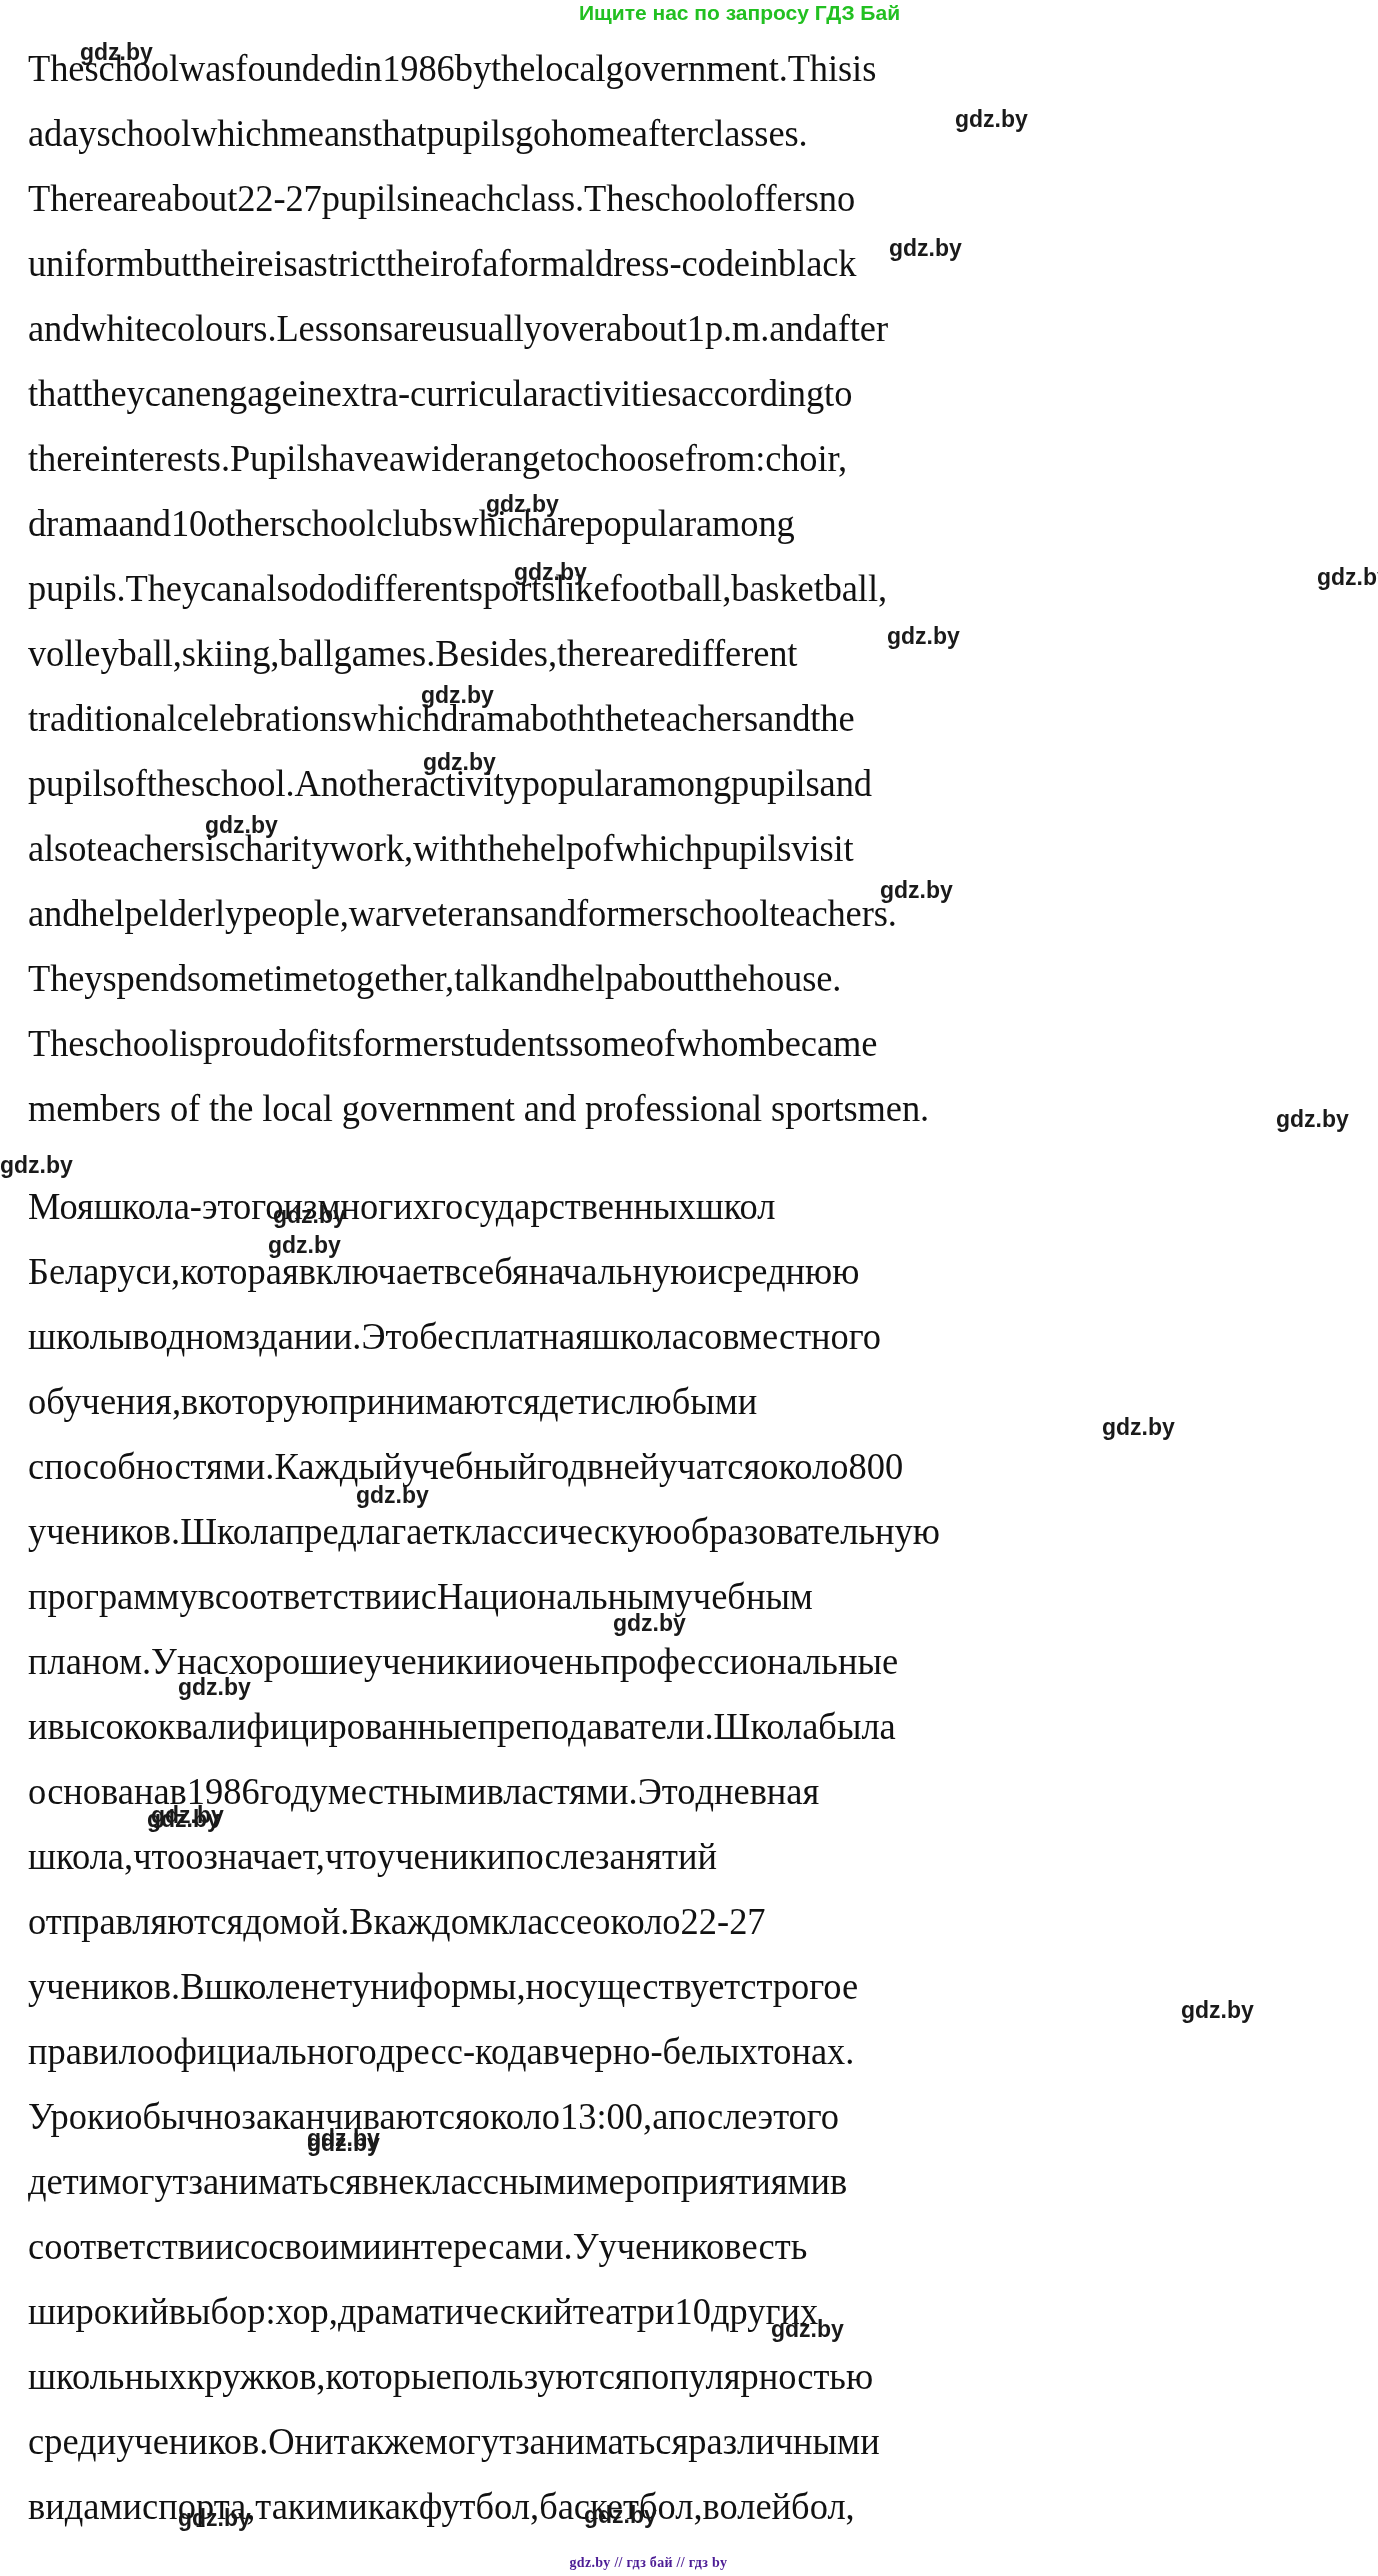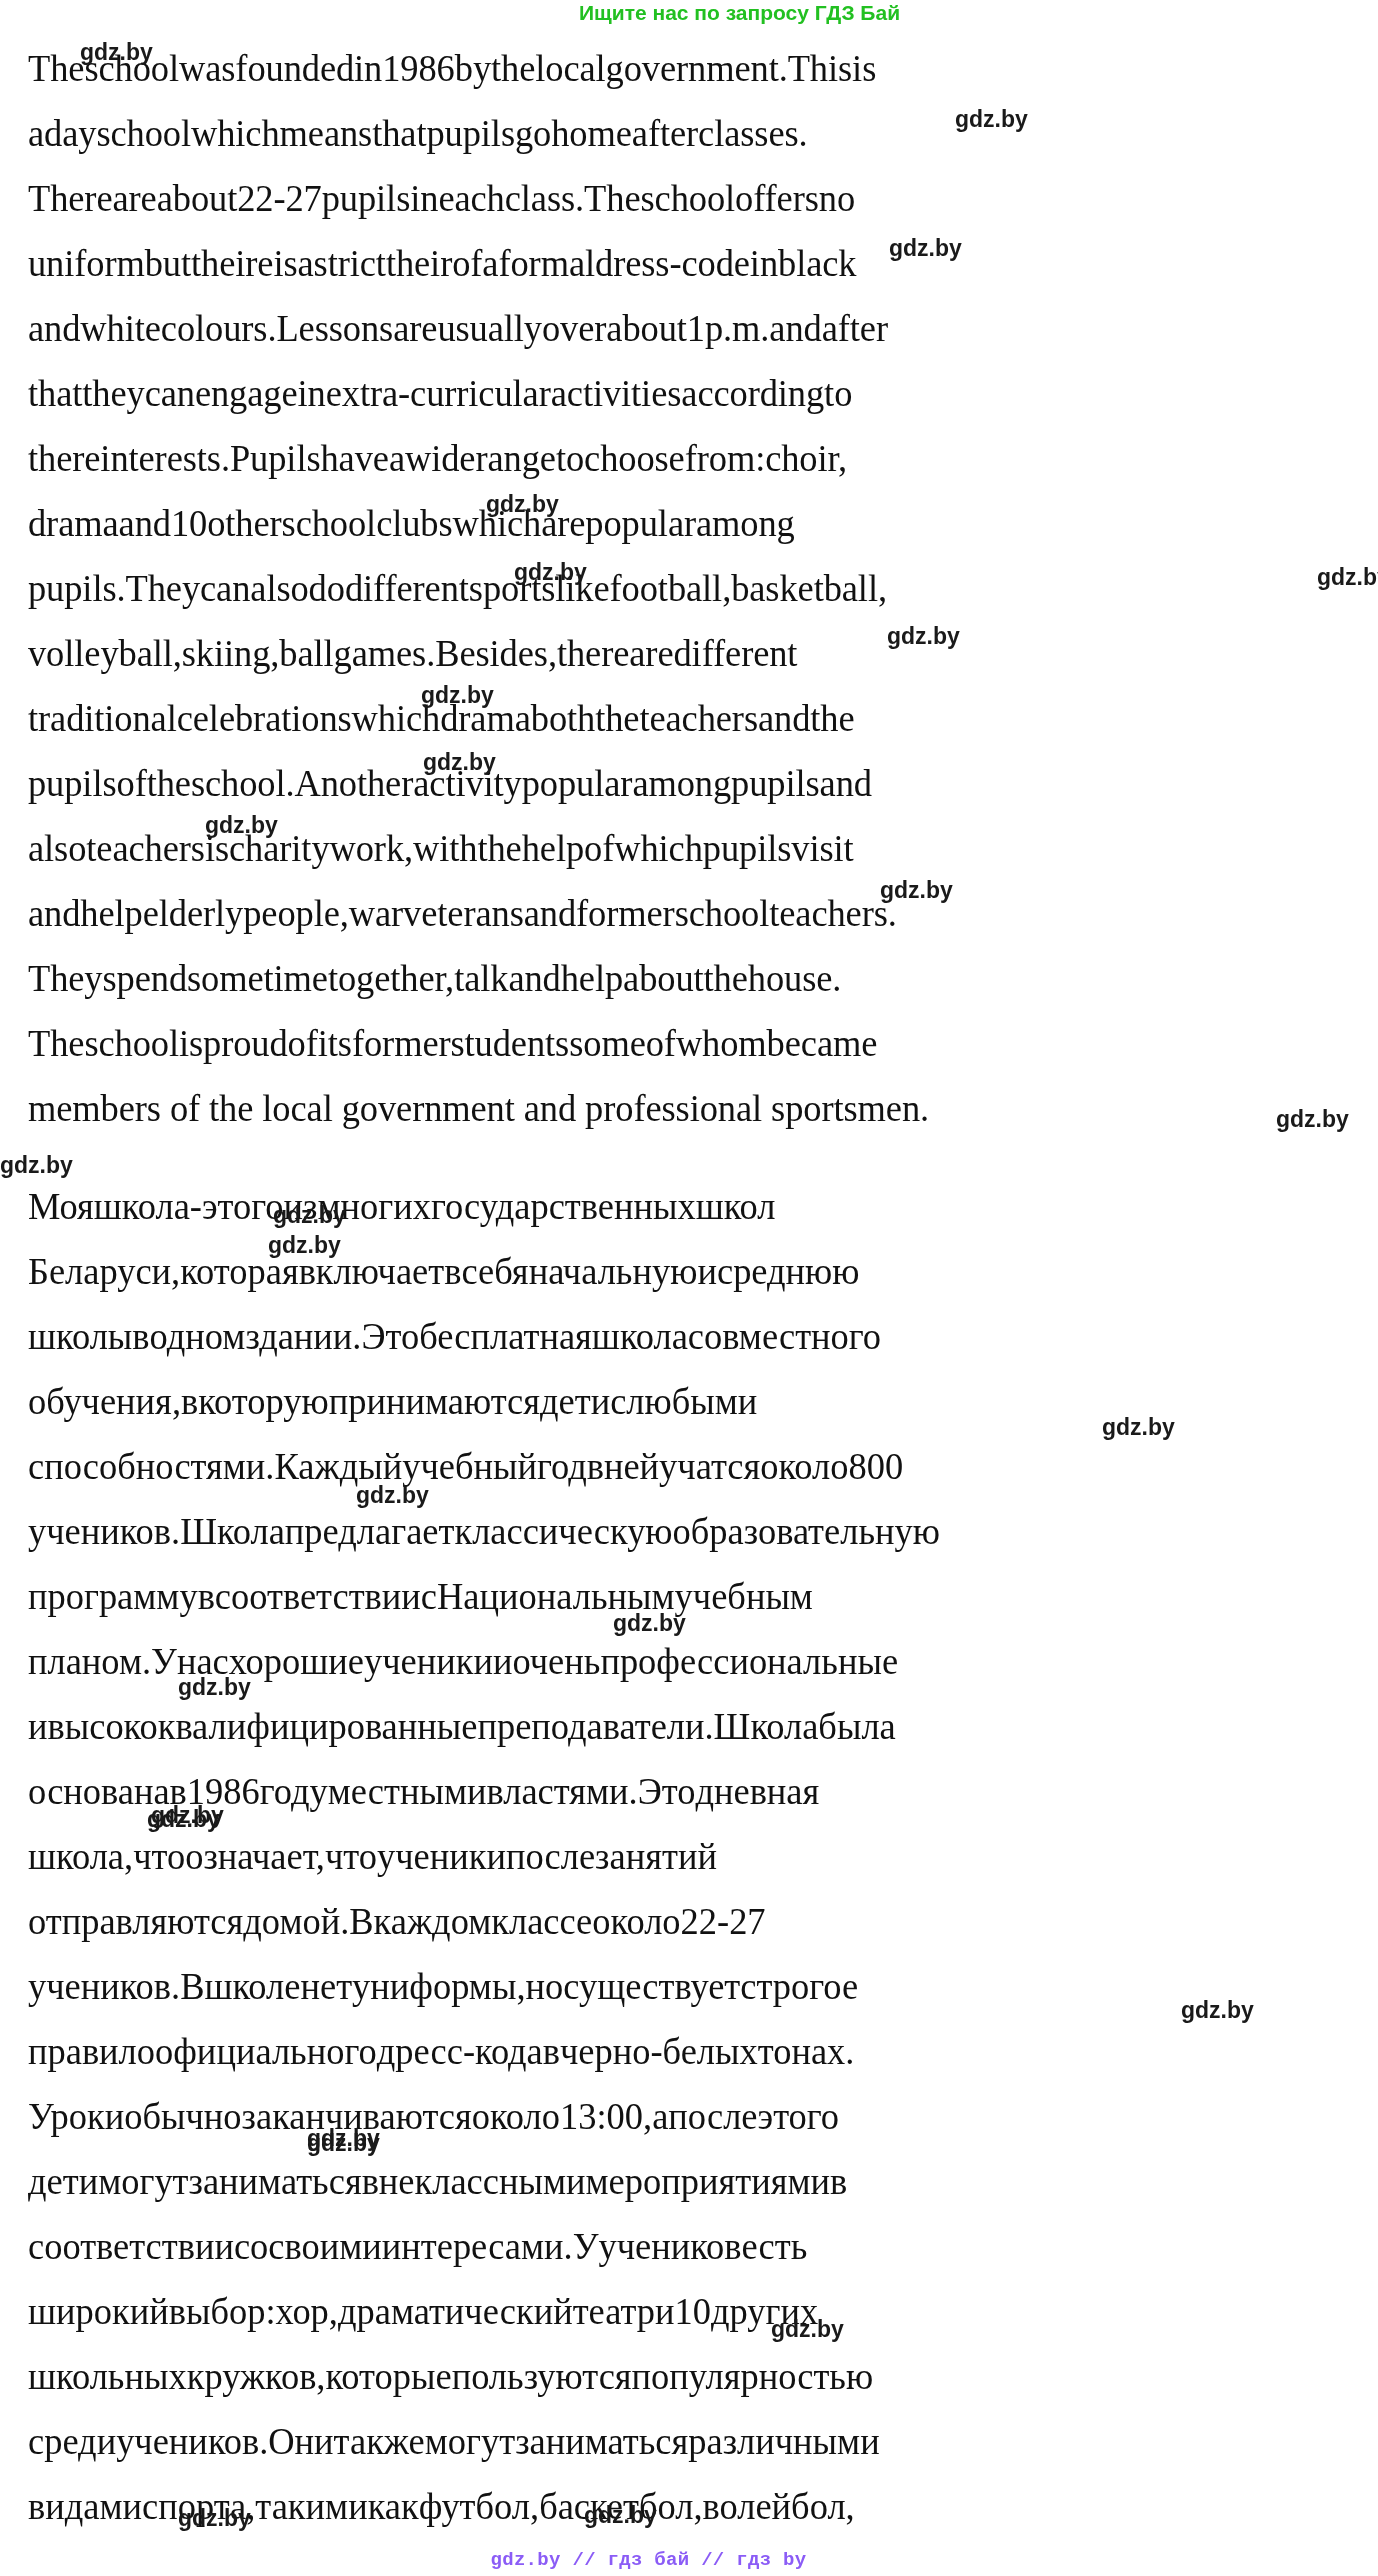--- a/index.html
+++ b/index.html
@@ -121,24 +121,24 @@
   .footer-row {
     position: absolute;
     left: 0;
     bottom: 5px;
     width: 1379px;
     text-align: center;
     z-index: 40;
   }
   .footer-text {
     display: inline-block;
-    font-family: Liberation Mono, monospace;
-    font-size: 19px;
+    font-family: Liberation Serif, serif;
+    font-size: 14px;
     font-weight: 700;
-    color: #8b5cf6;
+    color: #4c1d95;
     letter-spacing: 0.3px;
     white-space: nowrap;
     transform: translateX(-41px);
   }
 </style>
 </head>
 <body>
 
 <div class="page">
 

